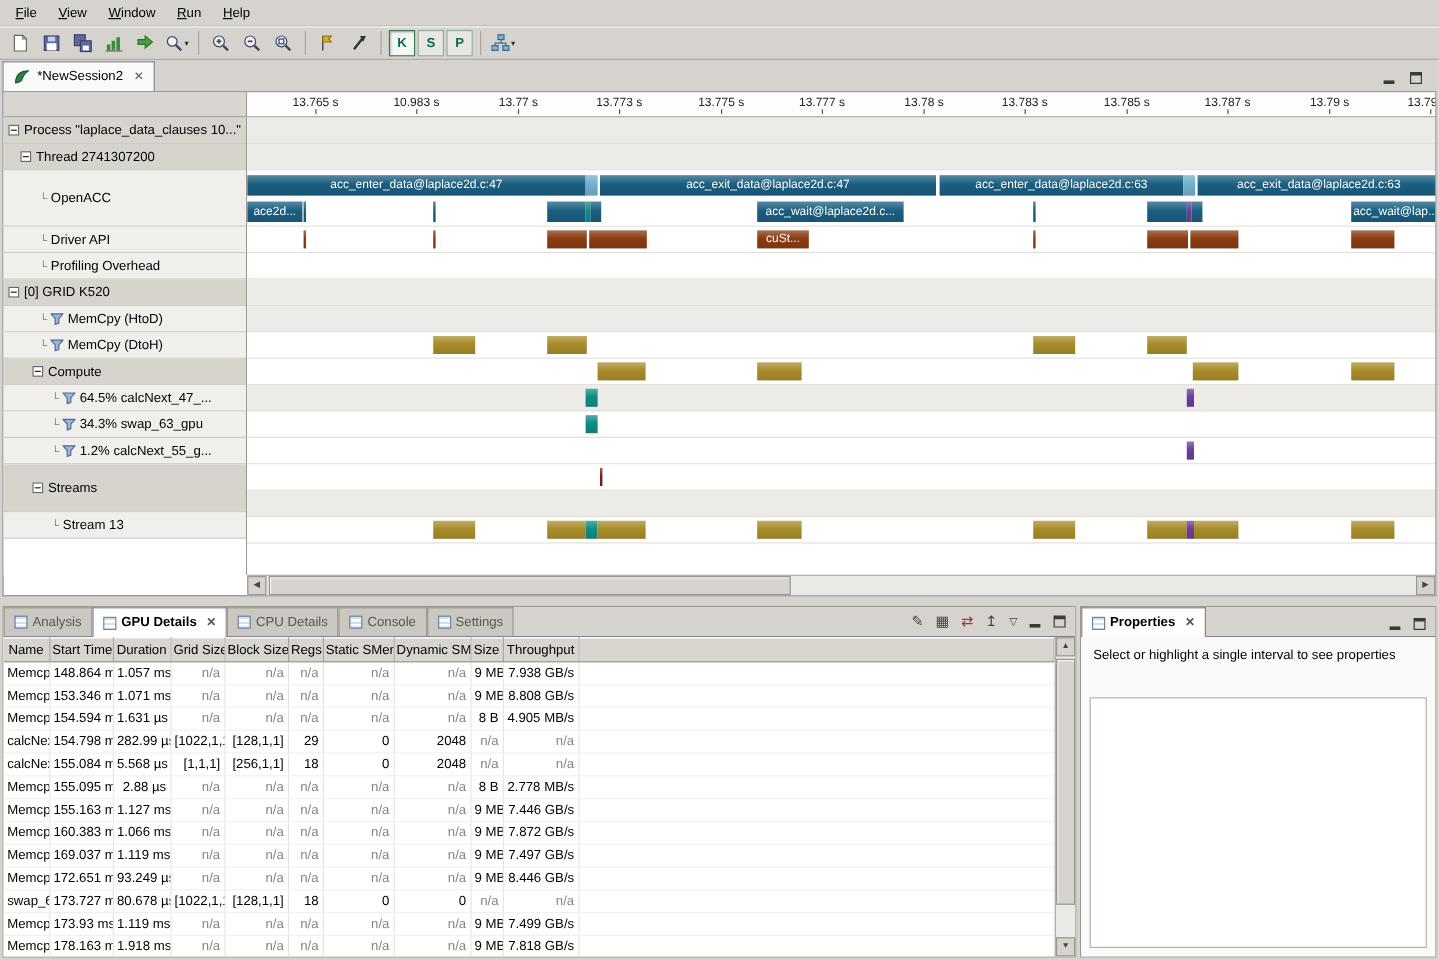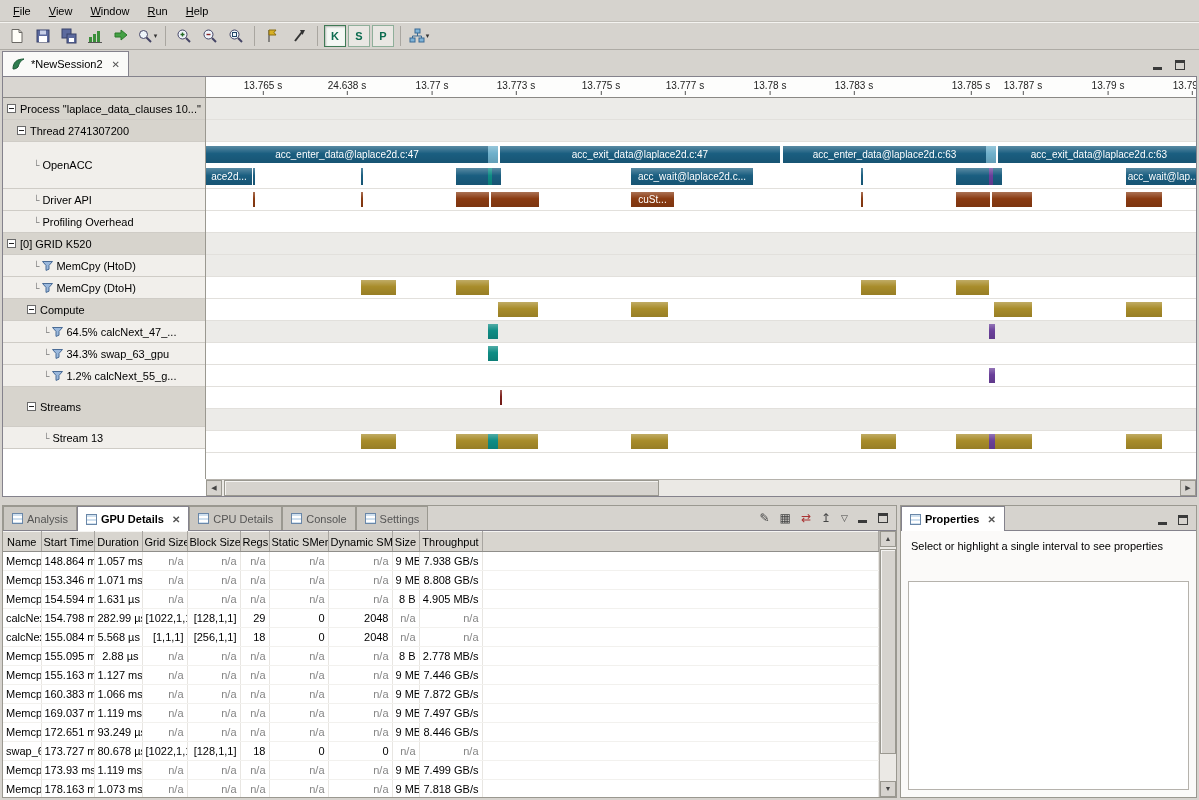--- a/index.html
+++ b/index.html
@@ -208,28 +208,28 @@
     <div class="winbtns">
       <span class="minbtn"></span>
       <span class="maxbtn"></span>
     </div>
   </div>
 
   <div class="editor">
     <div class="names-header"></div>
     <div class="ruler">
         <div class="rtick" style="left: 57px;">13.765 s</div>
-        <div class="rtick" style="left: 141px;">24.638 s</div>
+        <div class="rtick" style="left: 141px;">10.983 s</div>
         <div class="rtick" style="left: 226px;">13.77 s</div>
         <div class="rtick" style="left: 310px;">13.773 s</div>
         <div class="rtick" style="left: 395px;">13.775 s</div>
         <div class="rtick" style="left: 479px;">13.777 s</div>
         <div class="rtick" style="left: 564px;">13.78 s</div>
         <div class="rtick" style="left: 648px;">13.783 s</div>
-        <div class="rtick" style="left: 733px; margin-left: 32px;">13.785 s</div>
+        <div class="rtick" style="left: 733px;">13.785 s</div>
         <div class="rtick" style="left: 817px;">13.787 s</div>
         <div class="rtick" style="left: 902px;">13.79 s</div>
         <div class="rtick" style="left: 986px;">13.793 s</div>
       </div>
     <div class="names">
         <div class="tree-row group" style="height: 22px;">
           <span class="tpad" style="width: 4px;"></span>
           <span class="expander"></span>
           <span class="tree-label">Process "laplace_data_clauses 10..."</span>
         </div>
@@ -625,21 +625,21 @@
               <td class="num na">n/a</td>
               <td class="num na">n/a</td>
               <td class="num na">n/a</td>
               <td class="num">9 MB</td>
               <td class="num">7.499 GB/s</td>
               <td class="filler"></td>
             </tr>
             <tr class="drow">
               <td class="cname">Memcpy DtoH</td>
               <td class="num">178.163 ms</td>
-              <td class="num">1.073 ms</td>
+              <td class="num">1.918 ms</td>
               <td class="num na">n/a</td>
               <td class="num na">n/a</td>
               <td class="num na">n/a</td>
               <td class="num na">n/a</td>
               <td class="num na">n/a</td>
               <td class="num">9 MB</td>
               <td class="num">7.818 GB/s</td>
               <td class="filler"></td>
             </tr>
           </tbody>

